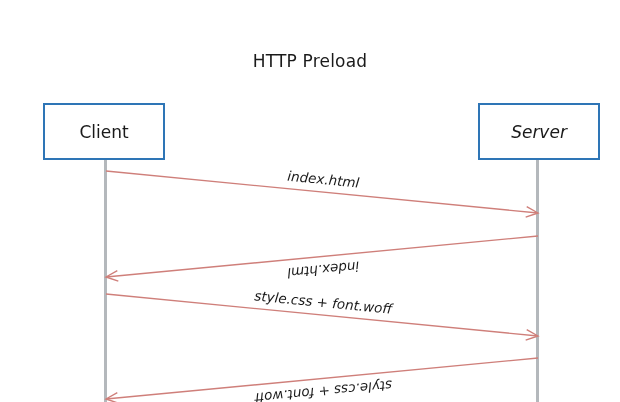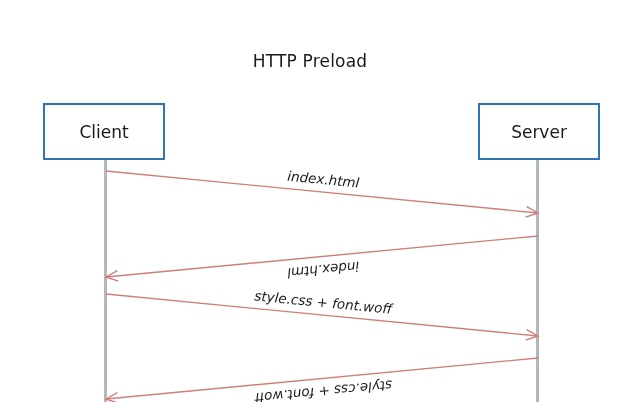--- a/index.html
+++ b/index.html
@@ -32,21 +32,21 @@
     border: 2.5px solid #2E75B6;
     display: flex;
     align-items: center;
     justify-content: center;
   }
   .actor-label {
     font-size: 17px;
     color: #1a1a1a;
   }
   #actor-client { left: 43px;  top: 103px; width: 122px; height: 57px; }
-  #actor-server { left: 478px; top: 103px; width: 122px; height: 57px; }
+  #actor-server { left: 478px; top: 103px; width: 122px; height: 57px; font-style: italic; }
 
   .lifeline {
     position: absolute;
     width: 3px;
     background: #b4b8bc;
     top: 160px;
     height: 242px;
   }
   #lifeline-client { left: 104px; }
   #lifeline-server { left: 536px; }

